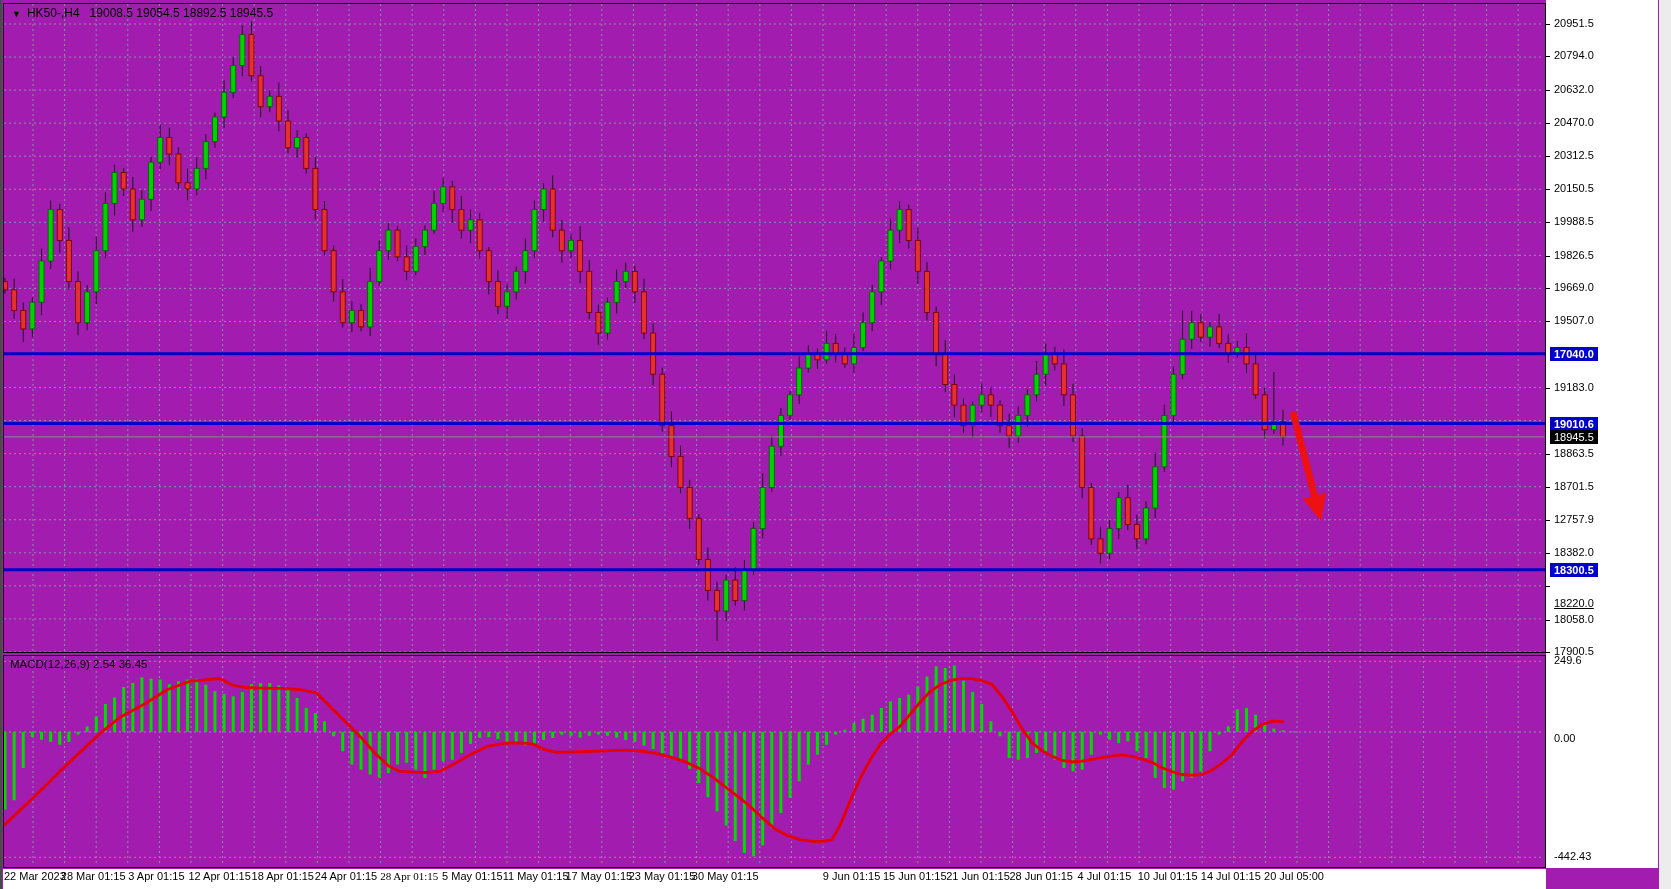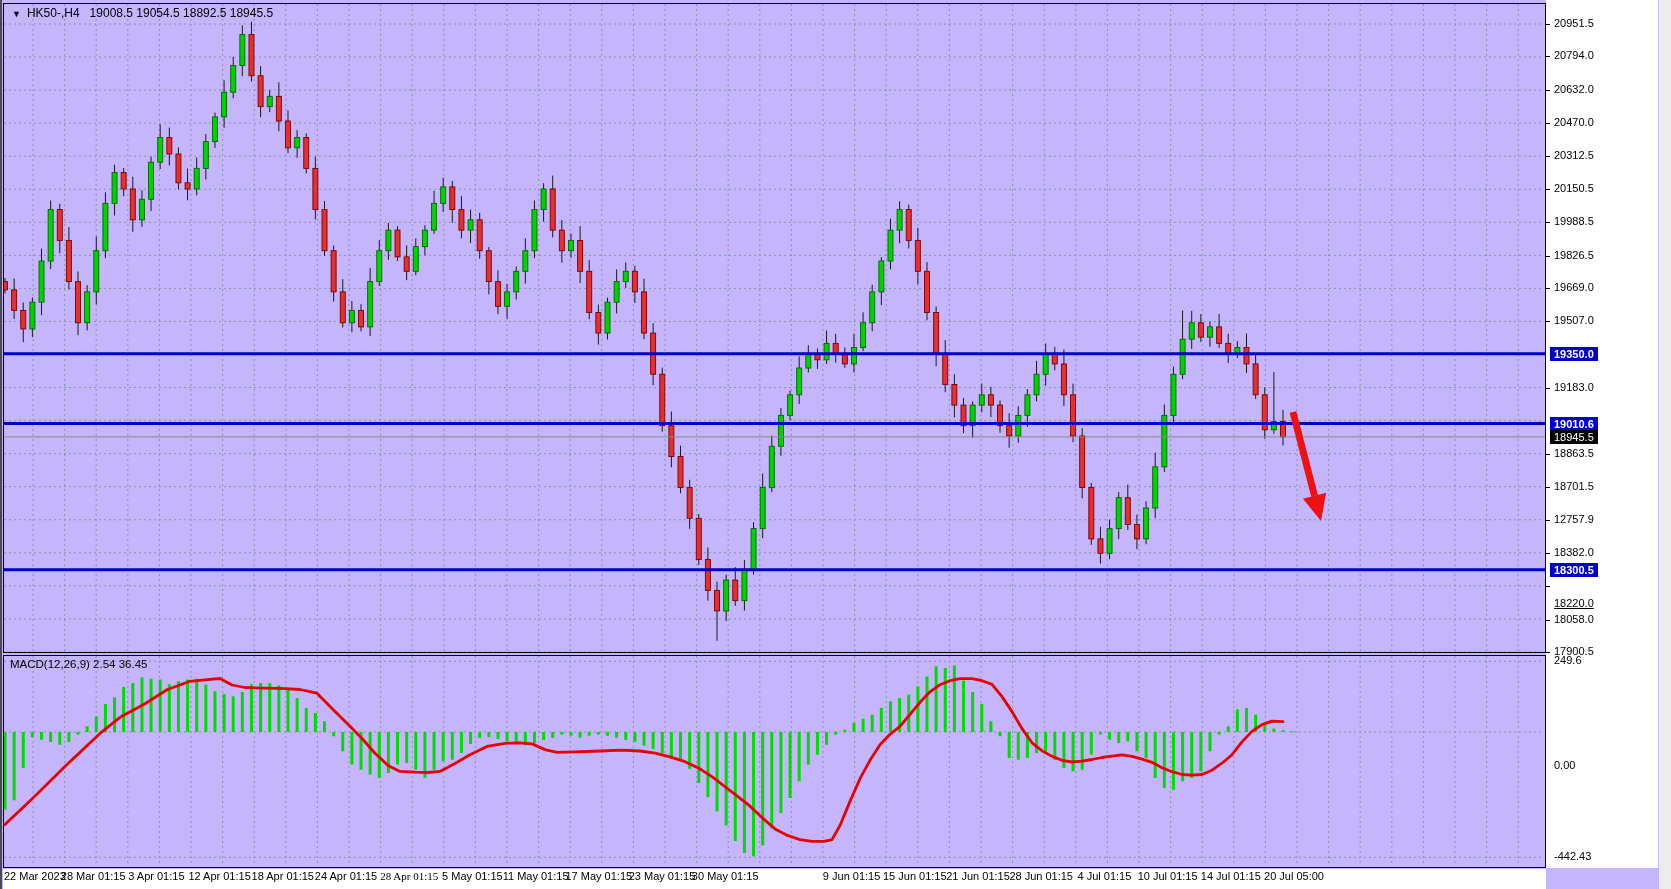--- a/index.html
+++ b/index.html
@@ -1,16 +1,16 @@
 <!DOCTYPE html>
 <html><head>
 <meta charset="utf-8">
 <style>
   html,body{margin:0;padding:0;background:#e8e8e8;font-family:"Liberation Sans",sans-serif;}
-  #root{position:relative;width:1671px;height:889px;background:#c4b5fd;overflow:hidden;}
+  #root{position:relative;width:1671px;height:889px;background:#a21caf;overflow:hidden;}
   #left-edge{position:absolute;left:0;top:0;width:2px;height:889px;background:#4a4a4a;}
   #right-sliver{position:absolute;left:1659px;top:0;width:12px;height:889px;background:#ececec;}
   svg{position:absolute;display:block;}
   #main-svg{left:3px;top:3px;}
   #macd-svg{left:3px;top:655px;}
   #chart-header{position:absolute;left:12px;top:6px;font-size:12px;color:#000;white-space:nowrap;z-index:5;}
   #chart-header .tri{font-size:9px;margin-right:6px;}
   #chart-header .sym{margin-right:10px;}
   #macd-header{position:absolute;left:10px;top:658px;font-size:11.5px;color:#000;white-space:nowrap;z-index:5;}
   #price-axis{position:absolute;left:1546px;top:0;width:112px;height:868px;background:#fff;}
@@ -630,26 +630,26 @@
       <div class="tick-mark" style="top: 519.546px;"></div>
       <div class="tick-label" style="top: 512.546px;">12757.9</div>
       <div class="tick-mark" style="top: 552.891px;"></div>
       <div class="tick-label" style="top: 545.891px;">18382.0</div>
       <div class="tick-mark" style="top: 586.236px;"></div>
       <div class="tick-label" style="top: 597px; text-decoration: underline;">18220.0</div>
       <div class="tick-mark" style="top: 619.581px;"></div>
       <div class="tick-label" style="top: 612.581px;">18058.0</div>
       <div class="tick-mark" style="top: 652px;"></div>
       <div class="tick-label" style="top: 645px;">17900.5</div>
-      <div class="hline-label" style="top: 346.643px;">19350.0</div>
+      <div class="hline-label" style="top: 346.643px;">17040.0</div>
       <div class="hline-label" style="top: 416.504px;">19010.6</div>
       <div class="hline-label" style="top: 562.666px;">18300.5</div>
       <div class="hline-label current" style="top: 429.903px;">18945.5</div>
       <div class="tick-label" style="top: 654.292px;">249.6</div>
-      <div class="tick-label" style="top: 759px;">0.00</div>
+      <div class="tick-label" style="top: 732px;">0.00</div>
       <div class="tick-label" style="top: 850.334px;">-442.43</div>
     </div>
   <div id="time-axis">
       <div class="date-label" style="left: 1px;">22 Mar 2023</div>
       <div class="date-label" style="left: 90.2px; transform: translateX(-50%);">28 Mar 01:15</div>
       <div class="date-label" style="left: 153.4px; transform: translateX(-50%);">3 Apr 01:15</div>
       <div class="date-label" style="left: 216.6px; transform: translateX(-50%);">12 Apr 01:15</div>
       <div class="date-label" style="left: 279.8px; transform: translateX(-50%);">18 Apr 01:15</div>
       <div class="date-label" style="left: 343px; transform: translateX(-50%);">24 Apr 01:15</div>
       <div class="date-label" style="left: 406.2px; transform: translateX(-50%); font-family: Liberation Serif, serif;">28 Apr 01:15</div>

